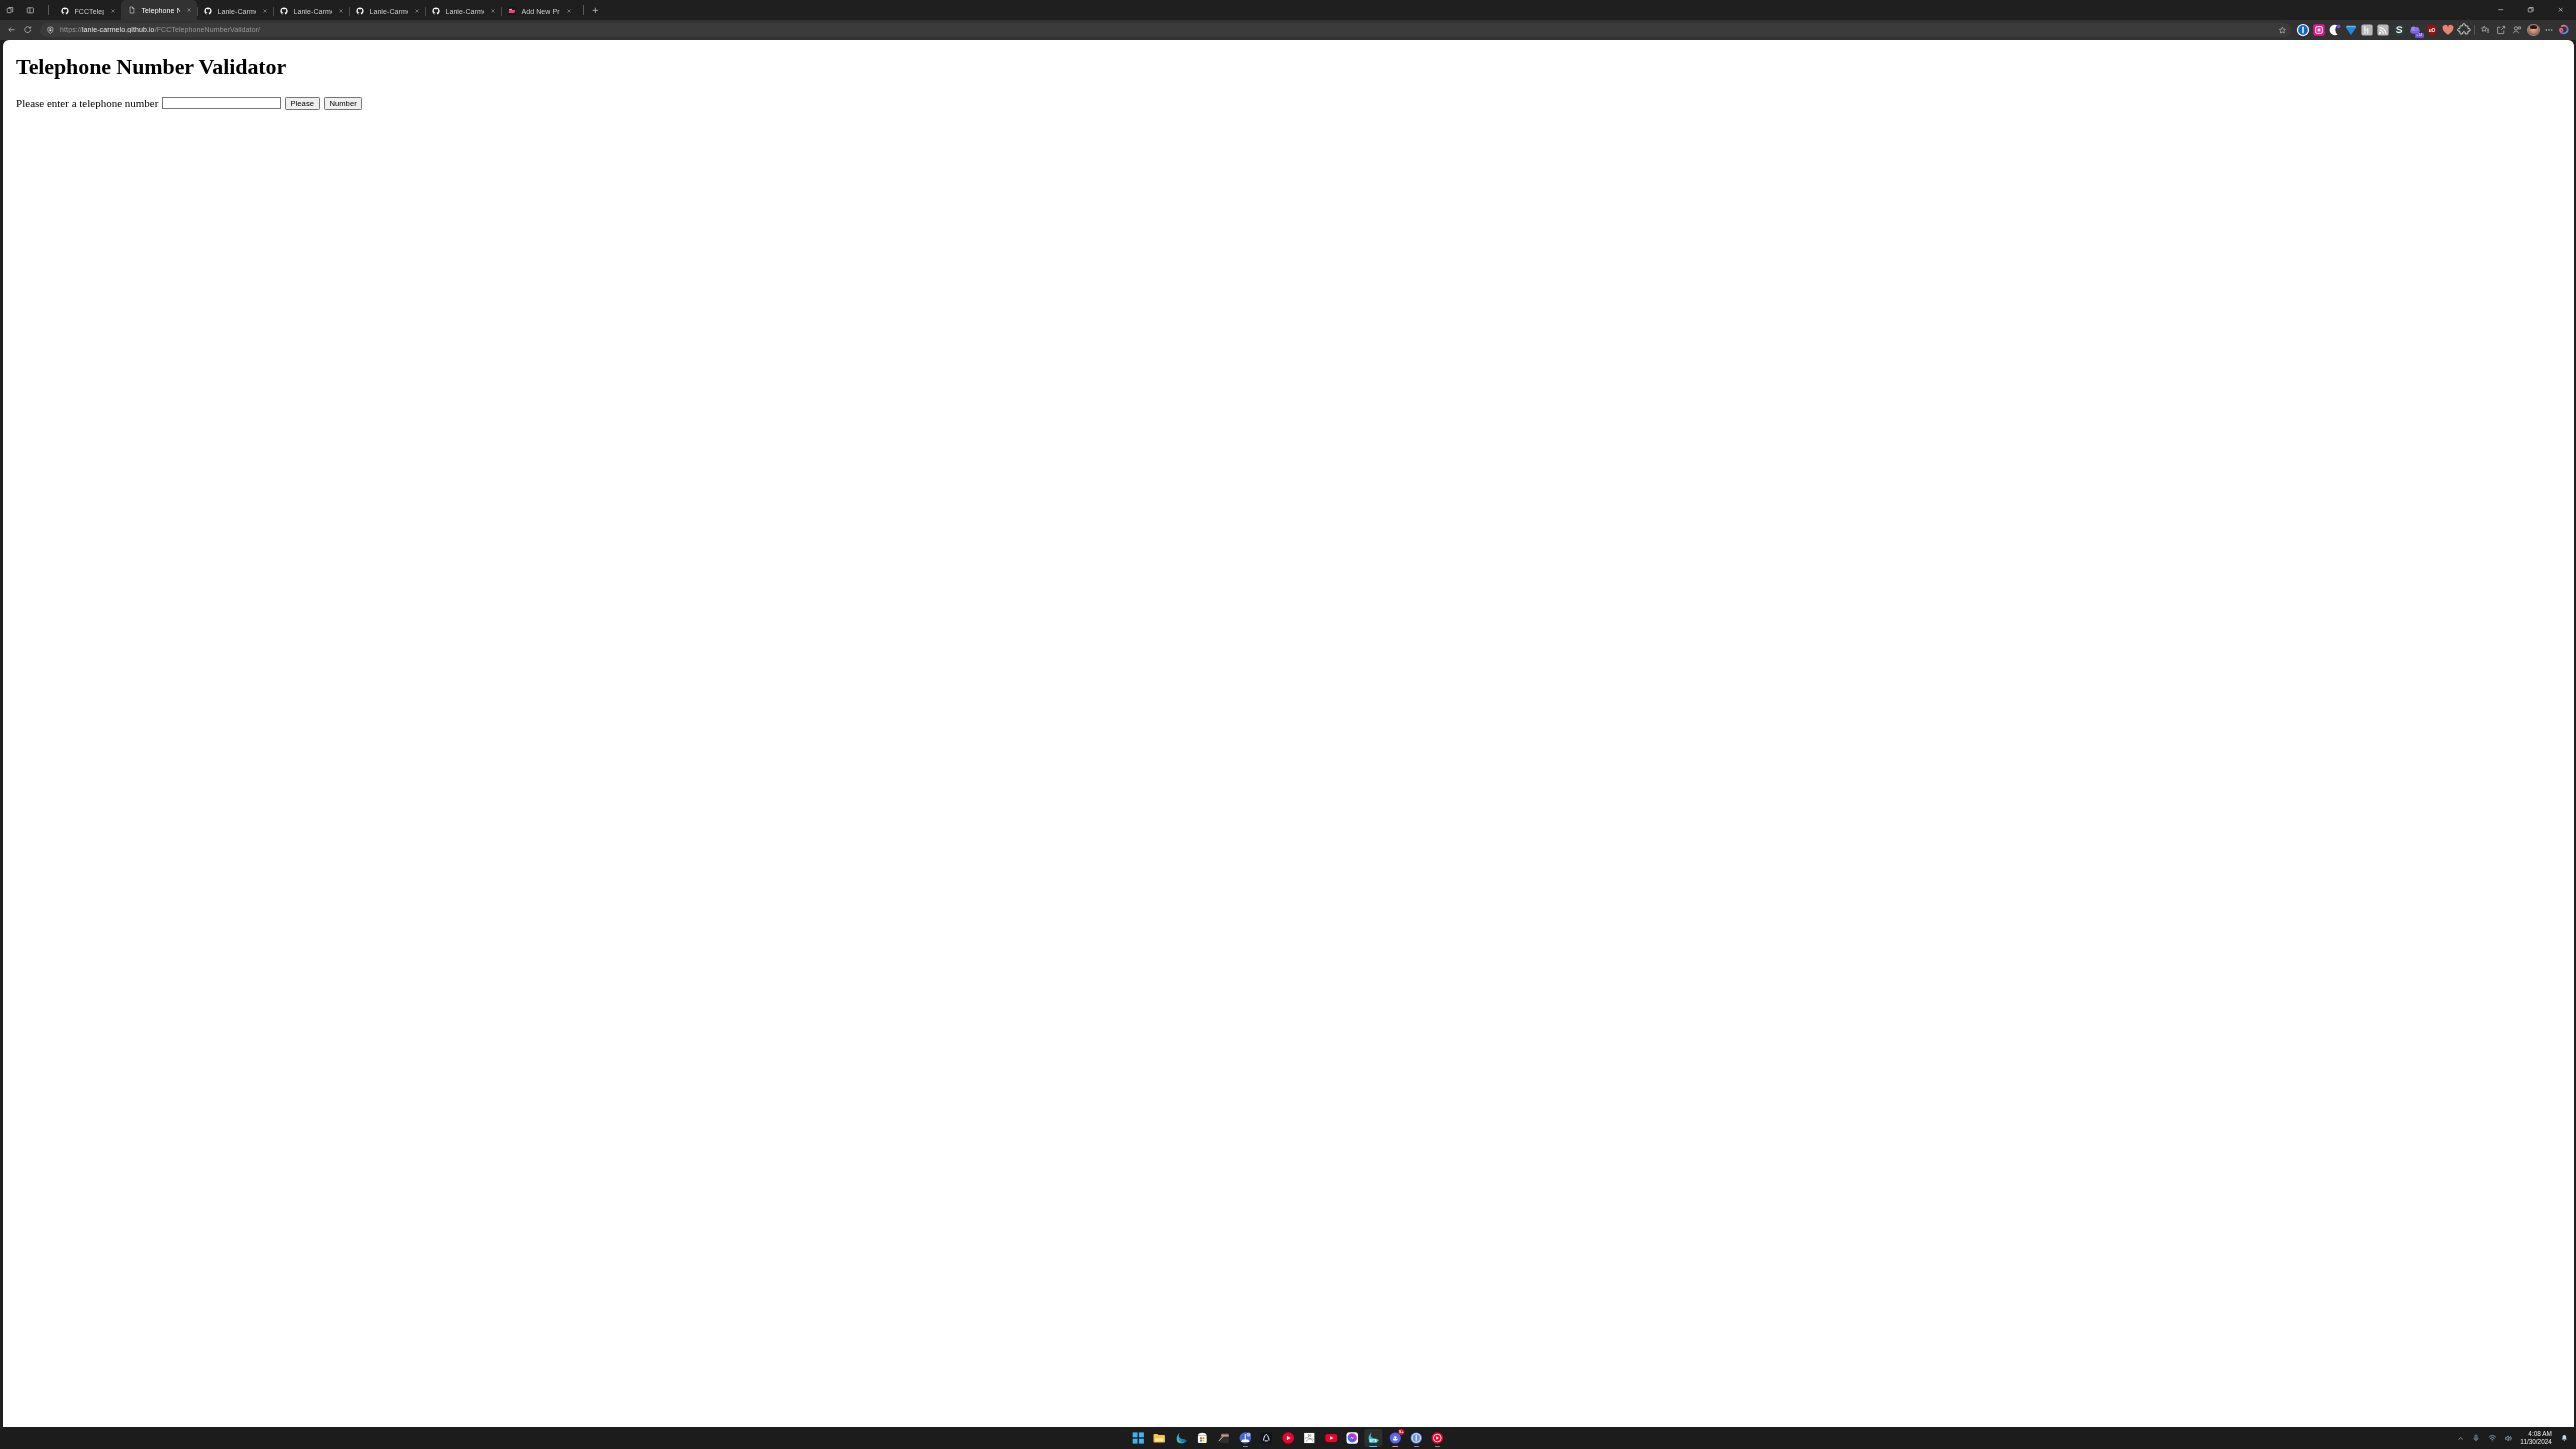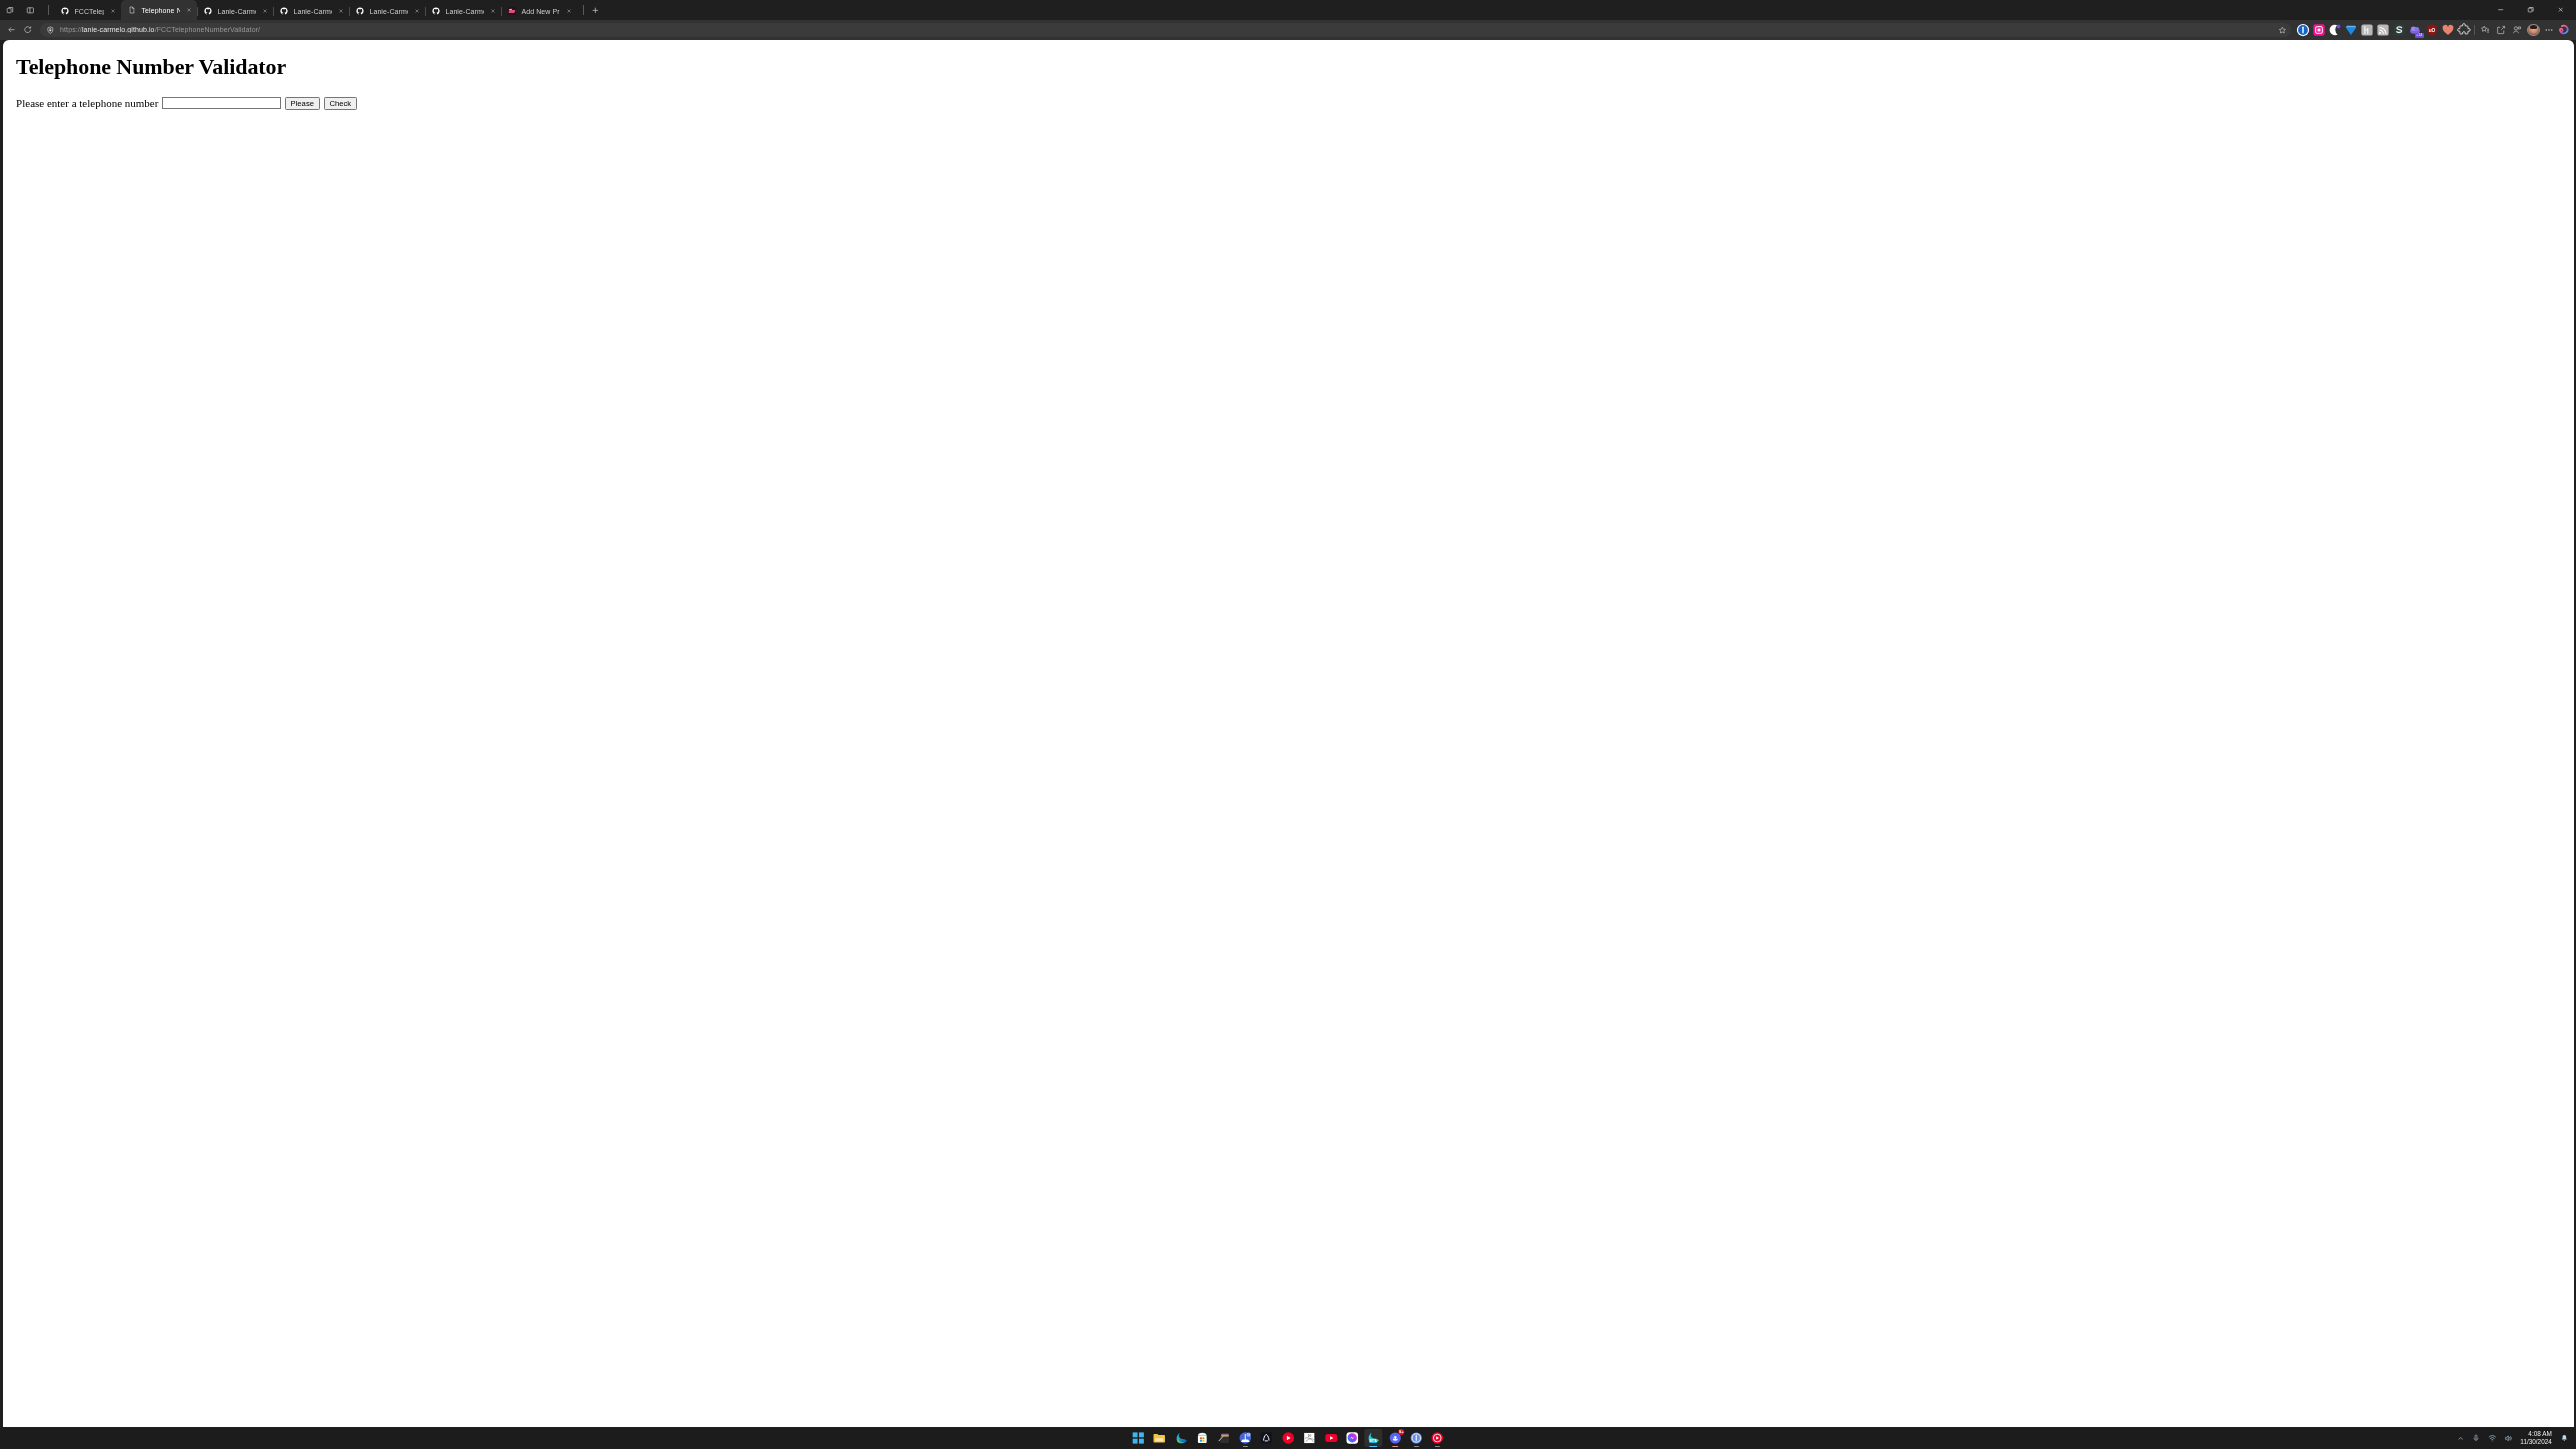--- a/index.html
+++ b/index.html
@@ -600,21 +600,21 @@
     </div>
   </div>
 
   <div id="page-content">
     <div id="page-body">
       <h1 id="page-title">Telephone Number Validator</h1>
       <div id="validator-form">
         <label id="form-label">Please enter a telephone number</label>
         <input id="phone-input" type="text" placeholder="" style="">
         <button class="form-button">Please</button>
-        <button class="form-button">Check</button>
+        <button class="form-button">Number</button>
       </div>
     </div>
   </div>
 </div>
 
 <div id="taskbar">
   <div id="taskbar-center">
       <div class="task-icon">
         <svg class="ic" viewBox="0 0 16 16">
           <rect x="1.6" y="1.6" width="5.6" height="5.6" fill="#3fb5ef"></rect>

